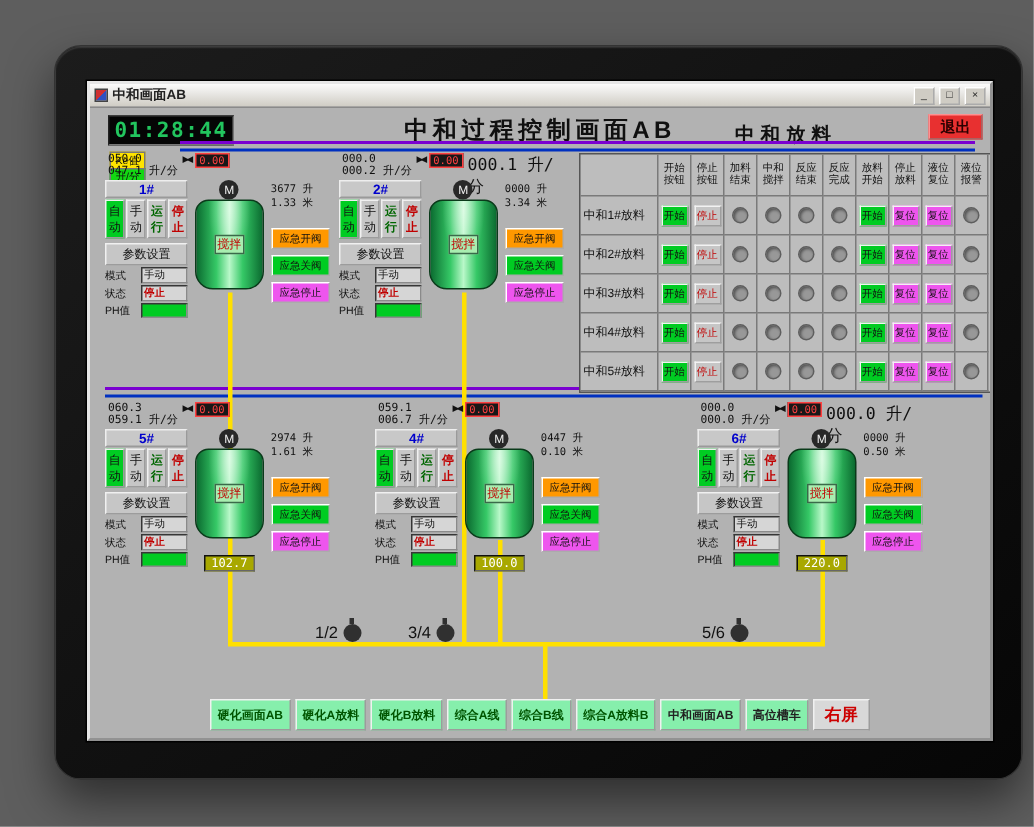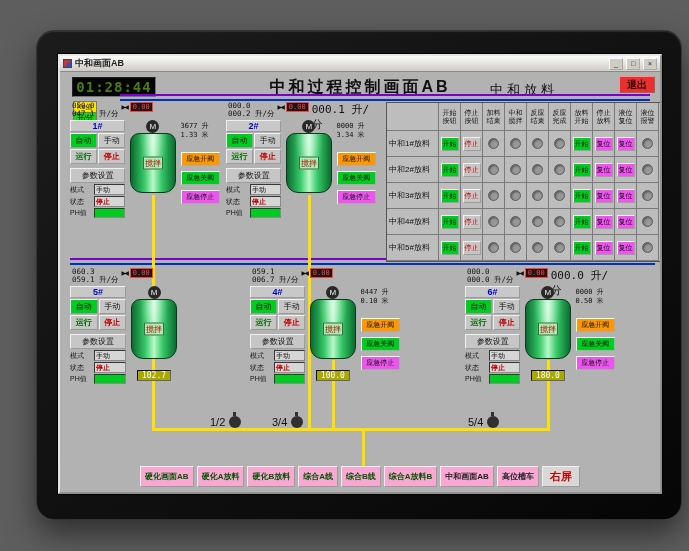--- a/index.html
+++ b/index.html
@@ -17,26 +17,26 @@
   .window { width:100%; height:100%; border:2px outset #e6e6e6; background:#b6b6b6; display:flex; flex-direction:column; }
   .titlebar { height:16px; background:linear-gradient(#fbfbfb,#cfccc4); display:flex; align-items:center; padding:0 3px; gap:3px; border-bottom:1px solid #8a8a8a; flex:0 0 16px; }
   .win-icon { width:9px; height:9px; background:linear-gradient(135deg,#d03030 50%,#3050c0 50%); border:1px solid #444; }
   .win-title { font-size:9px; font-weight:bold; color:#222; flex:1; }
   .tb-btn { width:14px; height:12px; font-size:7px; line-height:9px; background:#cfccc4; border:1px outset #fff; text-align:center; color:#222; }
 
   .hmi { flex:1; position:relative; background:#b2b2b2; overflow:hidden; }
 
   
   .time { position:absolute; left:12px; top:5px; width:84px; height:20px; background:#050505; border:1px inset #777;
-    color:#4d7c0f; font-family:"DejaVu Sans Mono",monospace; font-size:14px; font-weight:bold; text-align:center; line-height:18px; letter-spacing:1px; }
+    color:#22c55e; font-family:"DejaVu Sans Mono",monospace; font-size:14px; font-weight:bold; text-align:center; line-height:18px; letter-spacing:1px; }
   .badge { position:absolute; left:13px; font-size:7px; padding:0 3px; border:1px solid #777; color:#111; }
   .badge.ke { top:29px; background:#ffe400; }
   .badge.lv { top:40px; background:#12d812; }
   .page-title { position:absolute; left:0; right:0; top:5px; text-align:center; font-size:16px; font-weight:bold; letter-spacing:3px; color:#101010; }
-  .section-title { position:absolute; left:430px; top:9px; font-size:13px; font-weight:normal; letter-spacing:4px; color:#101010; }
+  .section-title { position:absolute; left:430px; top:9px; font-size:13px; font-weight:bold; letter-spacing:4px; color:#101010; }
   .exit { position:absolute; right:5px; top:4px; width:36px; height:17px; background:#e83030; border:1px outset #ff9090; color:#2a0000; font-size:10px; font-weight:bold; }
 
   
   .dtable { position:absolute; left:326px; top:30px; width:328px; background:#bdbdbd; border:1px solid #555; z-index:3; }
   .thead, .trow { display:grid; grid-template-columns:52px repeat(10,22px); }
   .th { height:28px; border-right:1px solid #7a7a7a; border-bottom:1px solid #7a7a7a; font-size:7px; line-height:8px;
     display:flex; align-items:center; justify-content:center; text-align:center; word-break:break-all; padding:1px; color:#111; }
   .trow { height:26px; }
   .rlabel { font-size:8px; display:flex; align-items:center; padding-left:2px; border-right:1px solid #7a7a7a; border-bottom:1px solid #7a7a7a; color:#111; }
   .tc { border-right:1px solid #7a7a7a; border-bottom:1px solid #7a7a7a; display:flex; align-items:center; justify-content:center; }
@@ -56,21 +56,21 @@
 
   .flows { display:flex; align-items:flex-start; gap:3px; height:18px; padding-left:2px; }
   .flow-a { font-family:"DejaVu Sans Mono",monospace; font-size:7.5px; line-height:8px; color:#101010; white-space:nowrap; }
   .valve { font-size:6px; letter-spacing:-2px; color:#111; line-height:10px; }
   .sp { background:#181818; color:#ff4040; border:1px solid #ff4040; font-family:"DejaVu Sans Mono",monospace; font-size:7px; padding:0 2px; height:10px; line-height:9px; }
   .flow-c { margin-left:auto; margin-right:2px; font-family:"DejaVu Sans Mono",monospace; font-size:11px; color:#101010; }
 
   .unit-body { display:flex; gap:2px; }
   .panel { width:56px; }
   .uid { font-size:9px; font-weight:bold; color:#0000cc; background:#c8c8c8; border:1px outset #eee; text-align:center; height:12px; line-height:10px; }
-  .bgrid { display:grid; grid-template-columns:1fr 1fr; gap:1px; margin-top:1px; }
+  .bgrid { display:grid; grid-template-columns:1fr 1fr 1fr 1fr; gap:1px; margin-top:1px; }
   .b { font-size:8px; padding:1px 0; background:#c6c6c6; border:1px outset #f0f0f0; color:#111; width:100%; }
   .b.green { background:#00cc22; }
   .b.runtx { color:#006600; font-weight:bold; }
   .b.stoptx { color:#c00000; font-weight:bold; }
   .b.wide { margin-top:1px; }
   .stat { display:flex; gap:2px; align-items:center; margin-top:1px; font-size:7px; color:#111; }
   .stat .lab { flex:0 0 22px; }
   .stat .val { flex:1; background:#d6d6d6; border:1px inset #8a8a8a; min-height:10px; font-size:7px; padding:0 1px; line-height:9px; color:#111; }
   .stat .val.red { color:#c00000; font-weight:bold; }
   .stat .val.ph { background:#00cc22; }
@@ -98,21 +98,21 @@
   
   .pumps { position:absolute; inset:0; z-index:3; pointer-events:none; }
   .pumpwrap { position:absolute; top:344px; display:flex; align-items:center; gap:4px; }
   .pumpwrap:nth-of-type(1){ left:150px; } .pumpwrap:nth-of-type(2){ left:212px; } .pumpwrap:nth-of-type(3){ left:408px; }
   .plabel { font-size:11px; color:#111; }
   .picon { width:12px; height:12px; border-radius:50%; background:#303030; position:relative; }
   .picon::before { content:""; position:absolute; left:4px; top:-4px; width:3px; height:4px; background:#303030; }
 
   
   .bbar { position:absolute; left:0; right:0; top:394px; display:flex; justify-content:center; gap:3px; z-index:4; }
-  .nav { font-size:8px; padding:3px 4px; background:#f9a8d4; border:1px outset #f0f0f0; color:#222; }
+  .nav { font-size:8px; padding:3px 4px; background:#86efac; border:1px outset #f0f0f0; color:#222; }
   .nav.accent-green { color:#005500; font-weight:bold; }
   .nav.accent-dark { color:#222; font-weight:bold; }
   .nav.accent-red { color:#cc0000; font-weight:bold; font-size:11px; padding:2px 7px; background:#d8d8d8; }
 </style>
 </head>
 <body>
 
 <div class="bezel">
   <div class="screen">
     <div class="window">
@@ -475,20 +475,27 @@
                     <span class="val ph"></span>
                   </div>
                 </div>
                 <div class="tankcol">
                   <div class="motor">M</div>
                   <div class="tank">
                     <span class="tlabel">搅拌</span>
                   </div>
                   <div class="tankval">102.7</div>
                 </div>
+                <div class="sidecol">
+                  <div class="meas">2974 升</div>
+                  <div class="meas">1.61 米</div>
+                  <button class="em open">应急开阀</button>
+                  <button class="em close">应急关阀</button>
+                  <button class="em estop">应急停止</button>
+                </div>
               </div>
             </div>
 
             <div class="unit">
               <div class="flows">
                 <span class="flow-a"><span>059.1</span><br><span>006.7 升/分</span></span>
                 <span class="valve">▶◀</span>
                 <span class="sp">0.00</span>
                 <span class="flow-c" style="visibility: hidden;"></span>
               </div>
@@ -560,21 +567,21 @@
                   <div class="stat">
                     <span class="lab">PH值</span>
                     <span class="val ph"></span>
                   </div>
                 </div>
                 <div class="tankcol">
                   <div class="motor">M</div>
                   <div class="tank">
                     <span class="tlabel">搅拌</span>
                   </div>
-                  <div class="tankval">180.0</div>
+                  <div class="tankval">220.0</div>
                 </div>
                 <div class="sidecol">
                   <div class="meas">0000 升</div>
                   <div class="meas">0.50 米</div>
                   <button class="em open">应急开阀</button>
                   <button class="em close">应急关阀</button>
                   <button class="em estop">应急停止</button>
                 </div>
               </div>
             </div>
@@ -587,21 +594,21 @@
               <span class="plabel">1/2</span>
               <span class="picon"></span>
             </div>
 
             <div class="pumpwrap">
               <span class="plabel">3/4</span>
               <span class="picon"></span>
             </div>
 
             <div class="pumpwrap">
-              <span class="plabel">5/4</span>
+              <span class="plabel">5/6</span>
               <span class="picon"></span>
             </div>
 
         </div>
 
         <div class="bbar">
 
             <button class="nav accent-green">硬化画面AB</button>
 
             <button class="nav accent-green">硬化A放料</button>

